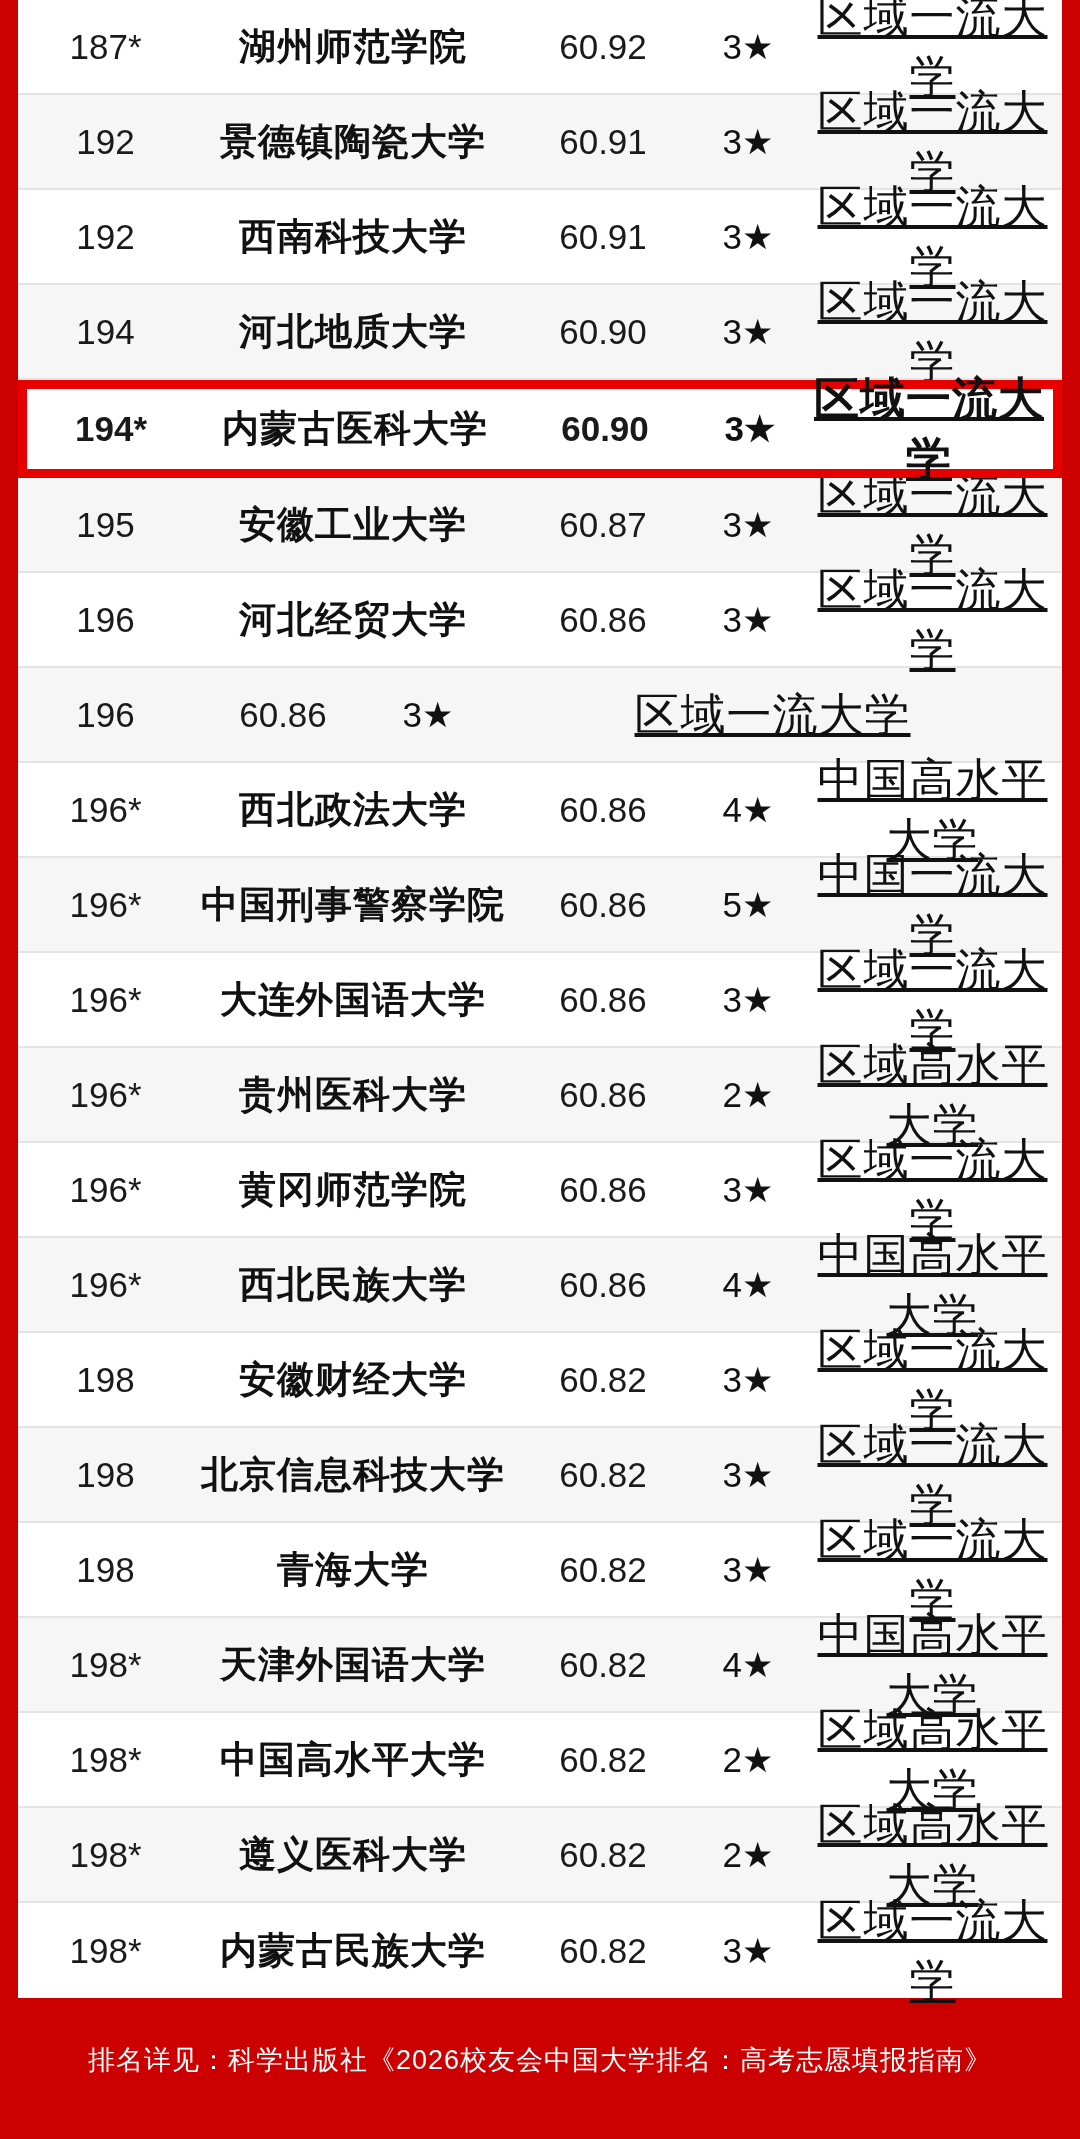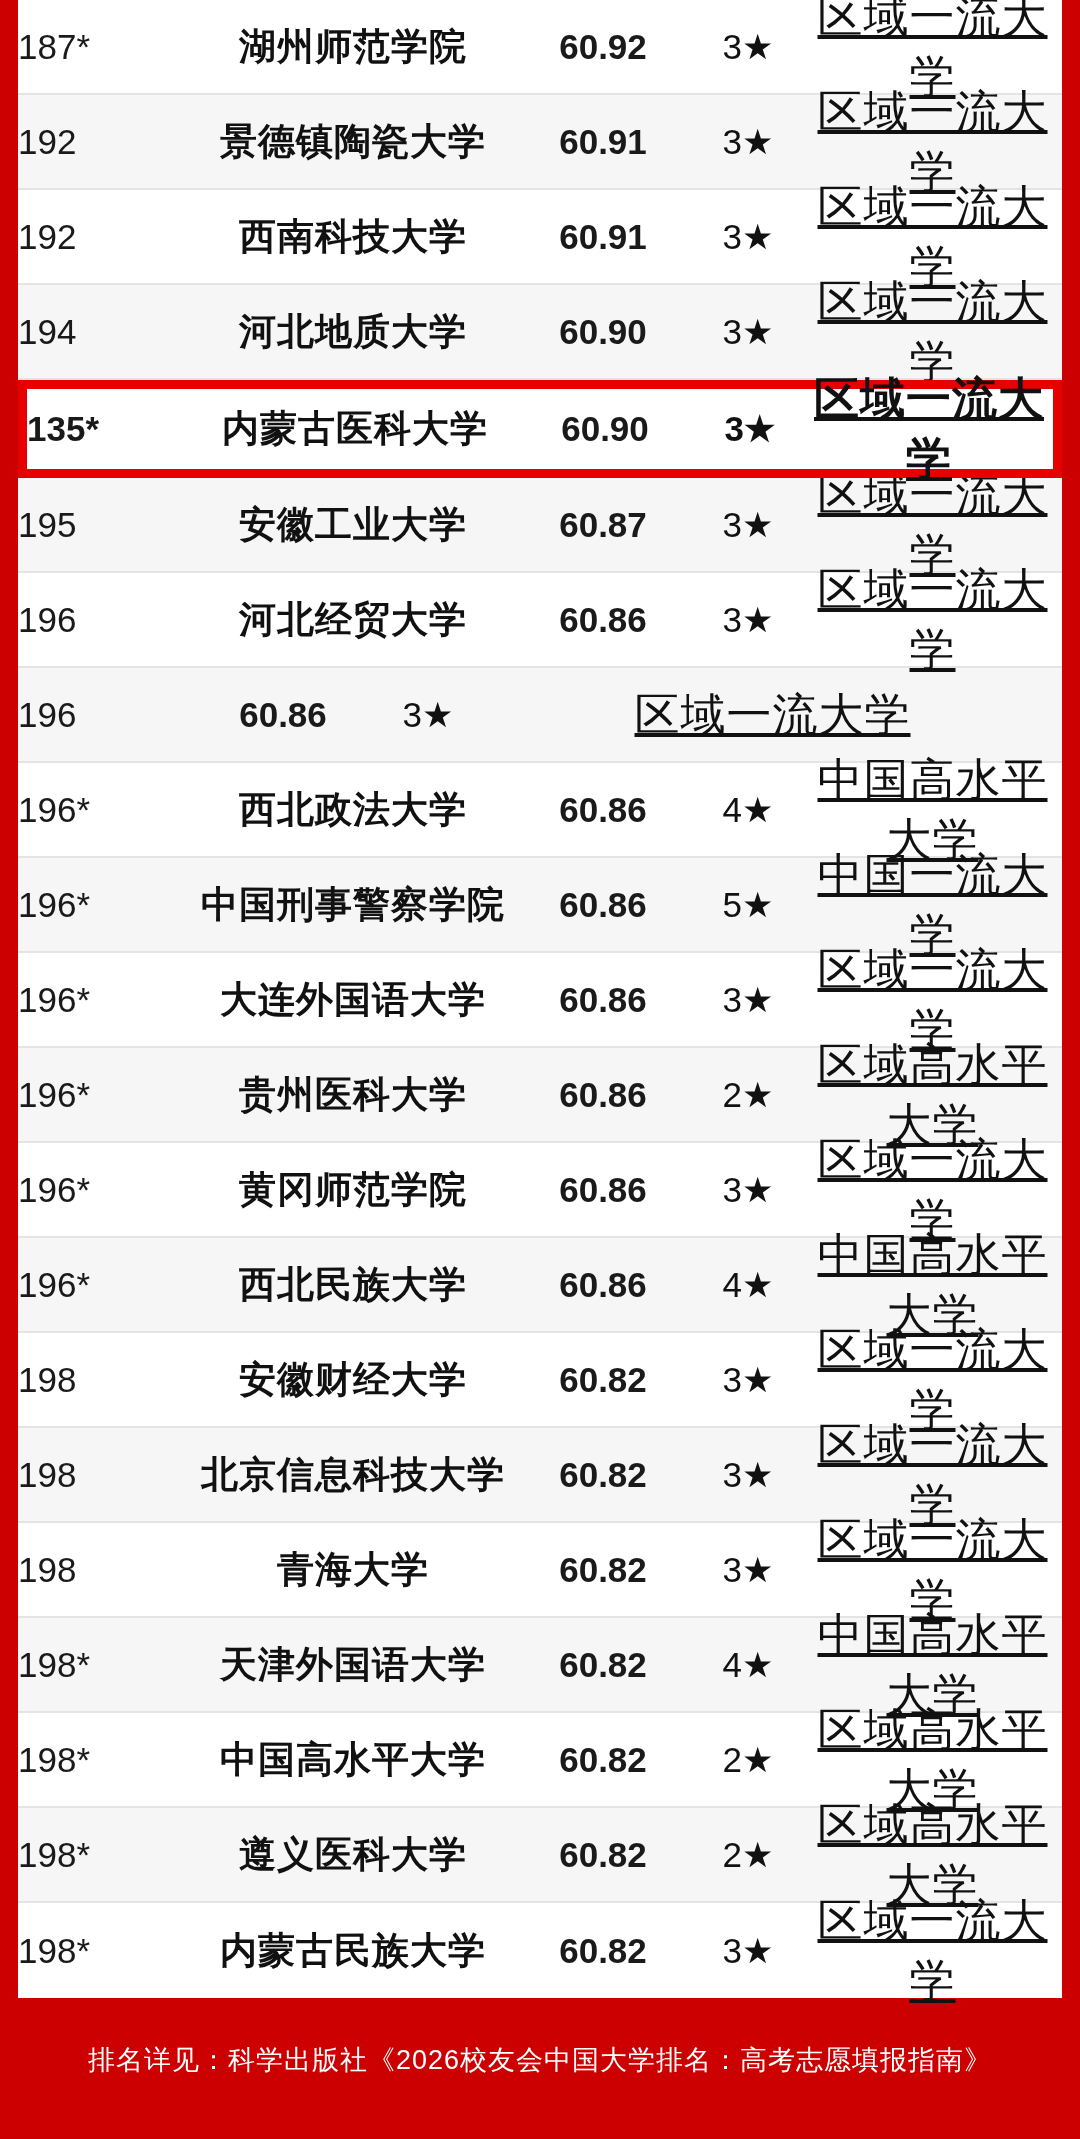--- a/index.html
+++ b/index.html
@@ -36,37 +36,37 @@
     background: #ffffff;
   }
   .row.alt {
     background: #f6f6f6;
   }
   .row:last-child {
     border-bottom: none;
   }
   .c-rank {
     width: 175px;
+    text-align: center;
     font-size: 35px;
     color: #1a1a1a;
   }
   .c-name {
     width: 320px;
     text-align: center;
     font-size: 37px;
     color: #111111;
     letter-spacing: 1px;
     font-weight: bold;
   }
   .c-score {
     width: 180px;
     text-align: center;
     font-size: 35px;
     color: #1a1a1a;
-    font-weight: bold;
   }
   .c-star {
     width: 110px;
     text-align: center;
     font-size: 35px;
     color: #111111;
     white-space: nowrap;
   }
   .c-level {
     flex: 1;
@@ -132,21 +132,21 @@
         <div class="c-level">区域一流大学</div>
       </div>
       <div class="row alt">
         <div class="c-rank">194</div>
         <div class="c-name">河北地质大学</div>
         <div class="c-score">60.90</div>
         <div class="c-star">3★</div>
         <div class="c-level">区域一流大学</div>
       </div>
       <div class="row highlight">
-        <div class="c-rank">135*</div>
+        <div class="c-rank">194*</div>
         <div class="c-name">内蒙古医科大学</div>
         <div class="c-score">60.90</div>
         <div class="c-star">3★</div>
         <div class="c-level">区域一流大学</div>
       </div>
       <div class="row alt">
         <div class="c-rank">195</div>
         <div class="c-name">安徽工业大学</div>
         <div class="c-score">60.87</div>
         <div class="c-star">3★</div>

